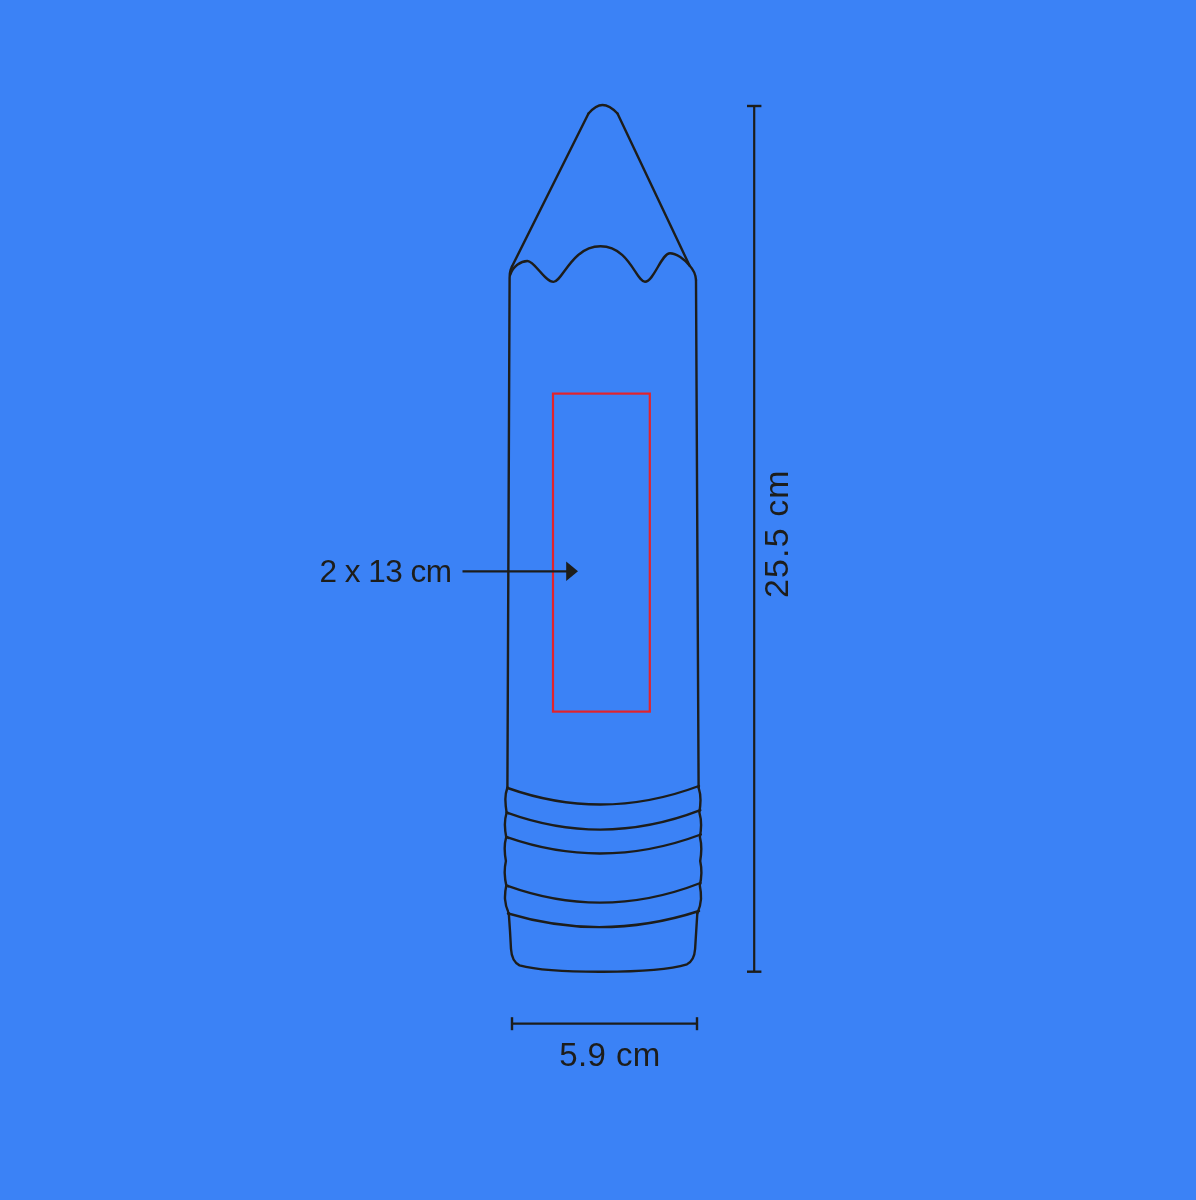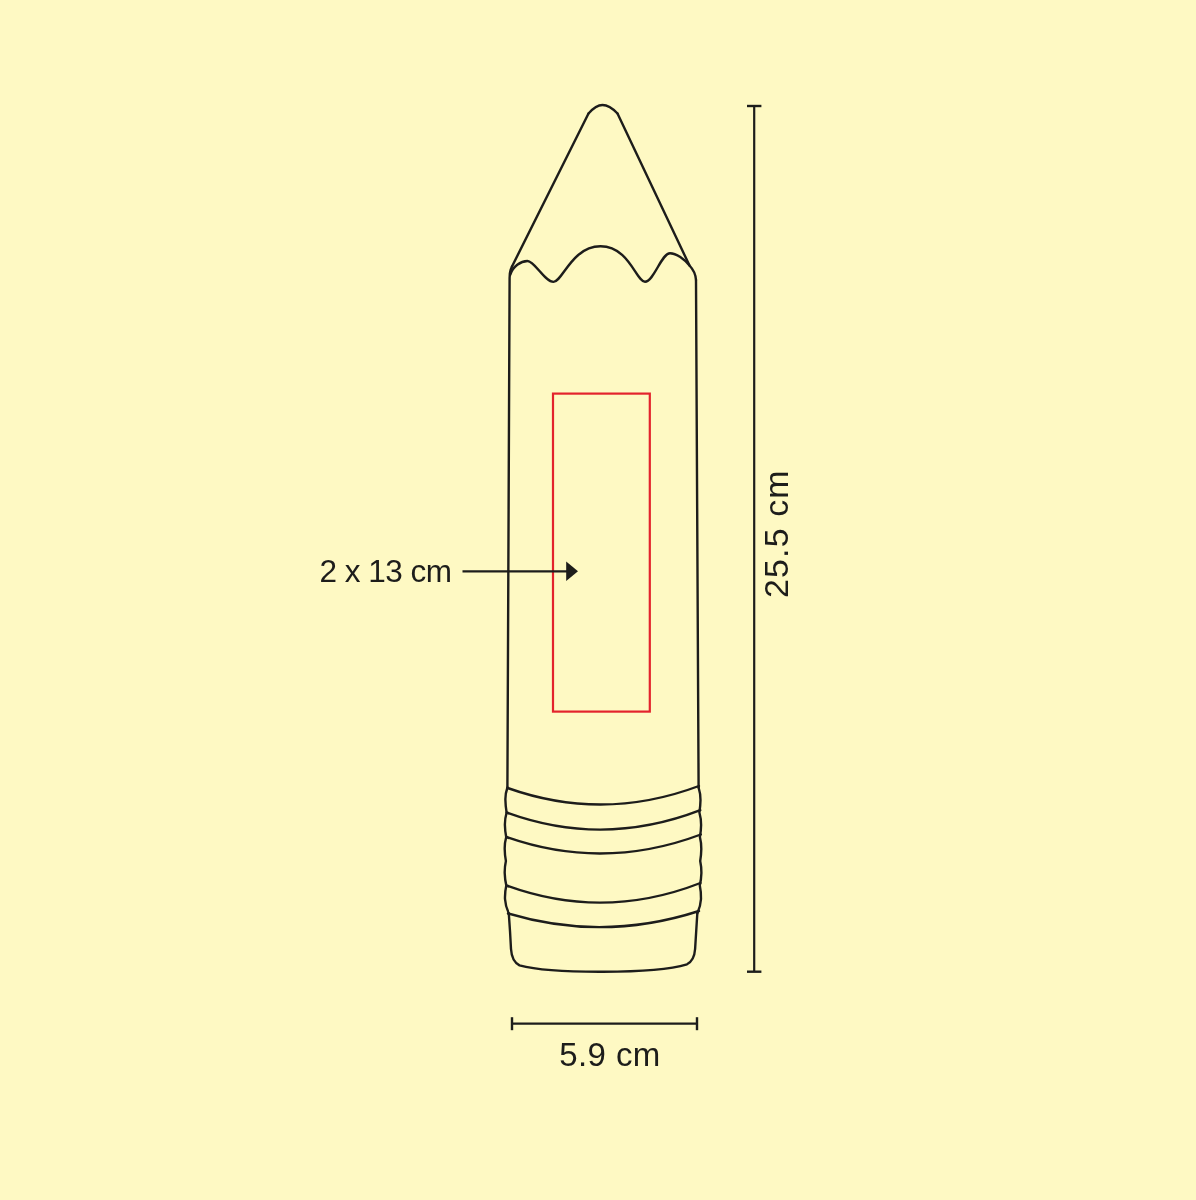--- a/index.html
+++ b/index.html
@@ -1,16 +1,16 @@
 <!DOCTYPE html>
 <html><head>
 <meta charset="utf-8">
 <style>
   html,body{margin:0;padding:0;background:#ffffff;}
-  .page{width:1196px;height:1200px;position:relative;overflow:hidden;background:#fef9c3;}
+  .page{width:1196px;height:1200px;position:relative;overflow:hidden;background:#3b82f6;}
   text{font-family:"Liberation Sans", sans-serif;fill:#1d1d1b;}
 </style>
 </head>
 <body>
 <div class="page">
 <svg width="1196" height="1200" viewBox="0 0 1196 1200" xmlns="http://www.w3.org/2000/svg">
   <g fill="none" stroke="#1d1d1b" stroke-width="2.4" stroke-linecap="round" stroke-linejoin="round">
 
     <path d="M 588.5,113.5
              Q 596,105 602.5,105

